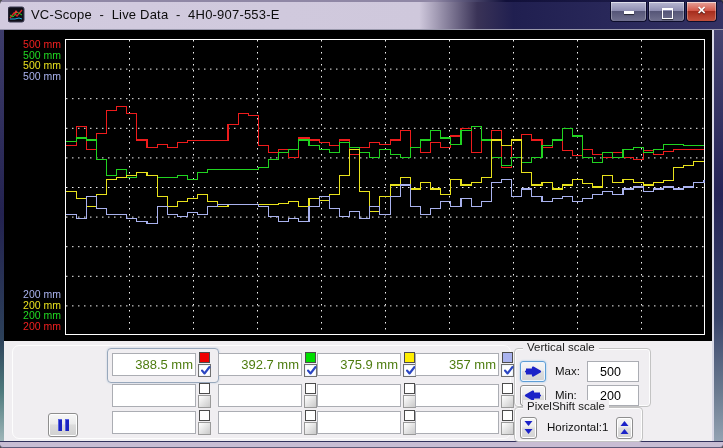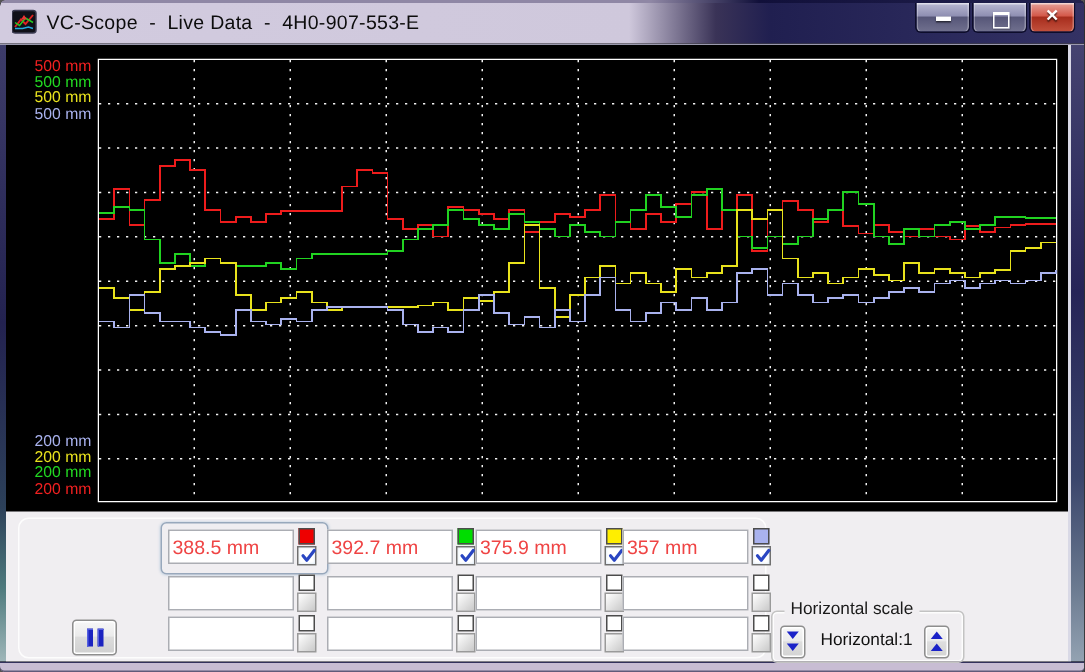--- a/index.html
+++ b/index.html
@@ -60,21 +60,21 @@
     background:linear-gradient(to bottom,#f7f7f7 0%,#ebebeb 45%,#dcdcdc 50%,#d0d0d0 100%);
     box-shadow:inset 0 0 0 1px #fff;}
   .pause-icon{position:absolute;left:50%;top:50%;width:11px;height:12px;margin:-6px 0 0 -5px;}
   .pause-icon span{position:absolute;top:0;width:4px;height:12px;background:#1b23c0;box-shadow:inset 1px 1px 0 #5560e0;}
   .pause-icon span:first-child{left:0;}
   .pause-icon span:last-child{right:0;}
   .cell{position:absolute;}
   .cell input{
     position:absolute;left:0;top:0;width:84px;height:23px;box-sizing:border-box;
     border:1px solid #abadb3;background:#fff;font-family:"Liberation Sans",sans-serif;
-    font-size:13px;text-align:left;color:#ef4444;padding:0 2px;outline:none;}
+    font-size:13px;text-align:right;color:#4d7c0f;padding:0 2px;outline:none;}
   .swatch{position:absolute;left:87px;top:-1px;width:11px;height:11px;border:1px solid #4c4c4c;box-sizing:border-box;background:#fff;}
   .chk{position:absolute;left:86px;top:11px;width:13px;height:13px;border:1px solid #8e8e8e;box-sizing:border-box;
     background:linear-gradient(135deg,#f4f4f4 0%,#fff 60%);}
   .chk.enabled{border:1px solid #707070;background:#fff;box-shadow:inset 0 0 2px #cfe0ef;}
   .chk.disabled{background:linear-gradient(135deg,#ffffff 0%,#c9c9c9 100%);border:1px solid #9a9a9a;}
   .chk svg{position:absolute;left:0px;top:-1px;}
   .focus-ring{position:absolute;left:-5px;top:-5px;width:110px;height:33px;
     border:1px solid #98a8bc;border-radius:4px;box-shadow:0 0 2px #b9cbdd;}
   .fieldset{position:absolute;border:1px solid #c3c3c3;border-radius:4px;
     box-shadow:inset 0 0 0 1px #fdfdfd;}
@@ -246,23 +246,40 @@
             <div class="swatch"></div>
             <div class="chk disabled"></div>
           </div>
           <div class="cell" style="left: 411px; top: 70px;">
             <input value="" style="">
             <div class="swatch"></div>
             <div class="chk disabled"></div>
           </div>
         </div>
 
+      <div class="fieldset vscale">
+        <span class="legend">Vertical scale</span>
+        <div class="sq-btn focused" style="left:5px;top:12px;width:26px;height:21px;">
+          <svg width="24" height="19" viewBox="0 0 24 19">
+            <path d="M5 9.5 H12 V5.5 L19 9.5 L12 13.5 V9.5 Z M5 7.5 H12 M5 11.5 H12" fill="#1b23c8" stroke="#1b23c8" stroke-width="2.2" stroke-linejoin="round"></path>
+          </svg>
+        </div>
+        <span class="flabel" style="left:40px;top:16px;">Max:</span>
+        <input class="scale-input" style="left: 72px; top: 12px;" value="500">
+        <div class="sq-btn" style="left:5px;top:36px;width:26px;height:21px;">
+          <svg width="24" height="19" viewBox="0 0 24 19">
+            <path d="M19 9.5 H12 V5.5 L5 9.5 L12 13.5 V9.5 Z M19 7.5 H12 M19 11.5 H12" fill="#1b23c8" stroke="#1b23c8" stroke-width="2.2" stroke-linejoin="round"></path>
+          </svg>
+        </div>
+        <span class="flabel" style="left:40px;top:40px;">Min:</span>
+        <input class="scale-input" style="left: 72px; top: 36px;" value="200">
+      </div>
 
       <div class="fieldset hscale">
-        <span class="legend">Horizontal scale</span>
+        <span class="legend">PixelShift scale</span>
         <div class="sq-btn" style="left:5px;top:9px;width:17px;height:22px;">
           <svg width="15" height="20" viewBox="0 0 15 20">
             <path d="M3.5 3 H11.5 L7.5 8 Z" fill="#1b23c8"></path>
             <path d="M3.5 11 H11.5 L7.5 16 Z" fill="#1b23c8"></path>
           </svg>
         </div>
         <span class="flabel" style="left:32px;top:13px;">Horizontal:1</span>
         <div class="sq-btn" style="left:101px;top:9px;width:17px;height:22px;">
           <svg width="15" height="20" viewBox="0 0 15 20">
             <path d="M3.5 8 L7.5 3 L11.5 8 Z" fill="#1b23c8"></path>

